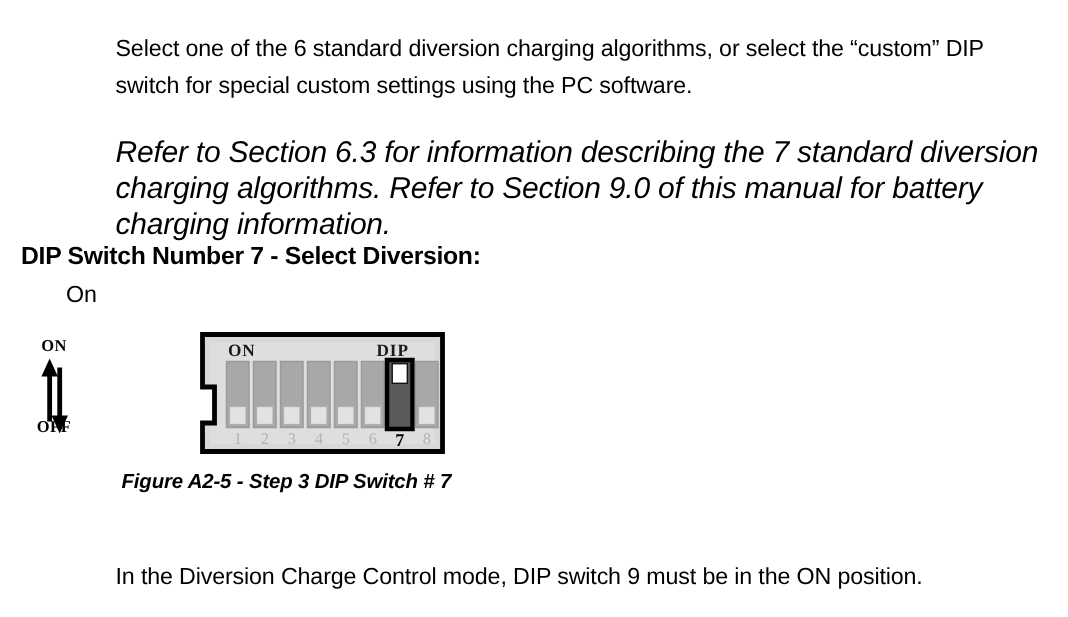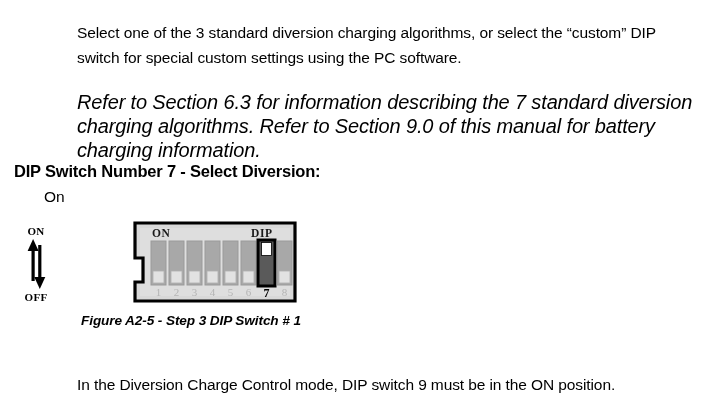--- a/index.html
+++ b/index.html
@@ -93,21 +93,21 @@
     position: absolute;
     left: 0;
     width: 52px;
     text-align: center;
     font-family: "Liberation Serif", serif;
     font-size: 11px;
     font-weight: bold;
     letter-spacing: 0.3px;
   }
   .onoff-text.top { top: 0px; }
-  .onoff-text.bottom { bottom: 0px; }
+  .onoff-text.bottom { bottom: 12px; }
   .onoff-arrows {
     position: absolute;
     left: 0;
     top: 14px;
     width: 52px;
     height: 50px;
   }
 
   
   .dip-figure {
@@ -138,21 +138,21 @@
     font-size: 15.5px;
     line-height: 25px;
     letter-spacing: -0.1px;
   }
 </style>
 </head>
 <body>
 
 <div class="page">
 
-  <p class="para-intro">Select one of the 3 standard diversion charging algorithms, or select the “custom” DIP switch for special custom settings using the PC software.</p>
+  <p class="para-intro">Select one of the 6 standard diversion charging algorithms, or select the “custom” DIP switch for special custom settings using the PC software.</p>
 
   <p class="para-note">Refer to Section 6.3 for information describing the 7 standard diversion charging algorithms. Refer to Section 9.0 of this manual for battery charging information.</p>
 
   <h2 class="section-heading">DIP Switch Number 7 - Select Diversion:</h2>
 
 
   <div class="on-word">On</div>
 
   <div class="onoff-indicator">
     <div class="onoff-text top">ON</div>
@@ -229,17 +229,17 @@
 
         <g>
           <rect x="146" y="21" width="15" height="44" fill="#a8a8a8" stroke="#9a9a9a" stroke-width="1"></rect>
           <rect x="148" y="51" width="11" height="12" fill="#e2e2e2" stroke="#b0b0b0" stroke-width="0.8"></rect>
           <text x="153.5" y="76" text-anchor="middle" font-family="Liberation Serif, serif" font-size="11" fill="#b4b4b4">8</text>
         </g>
       </g>
     </svg>
   </div>
 
-  <div class="figure-caption">Figure A2-5 - Step 3 DIP Switch # 1</div>
+  <div class="figure-caption">Figure A2-5 - Step 3 DIP Switch # 7</div>
 
   <p class="para-closing">In the Diversion Charge Control mode, DIP switch 9 must be in the ON position.</p>
 
 </div>
 
 </body></html>

